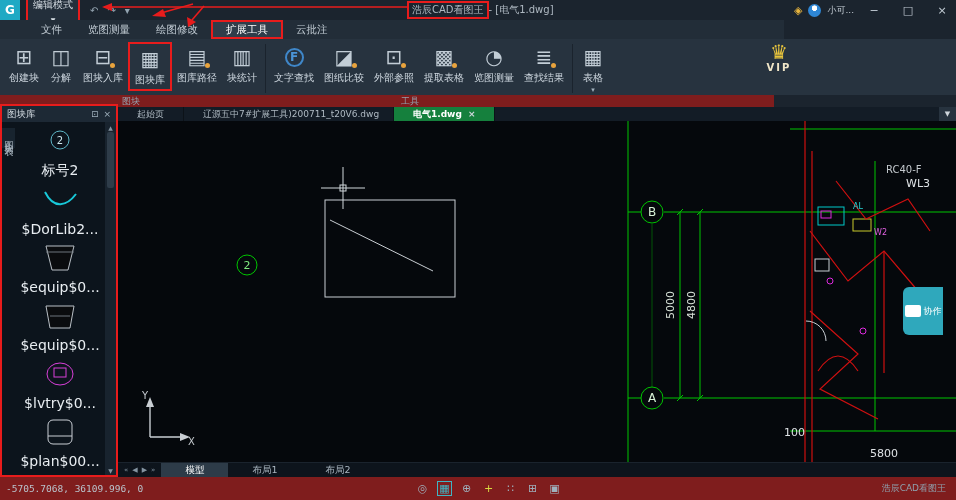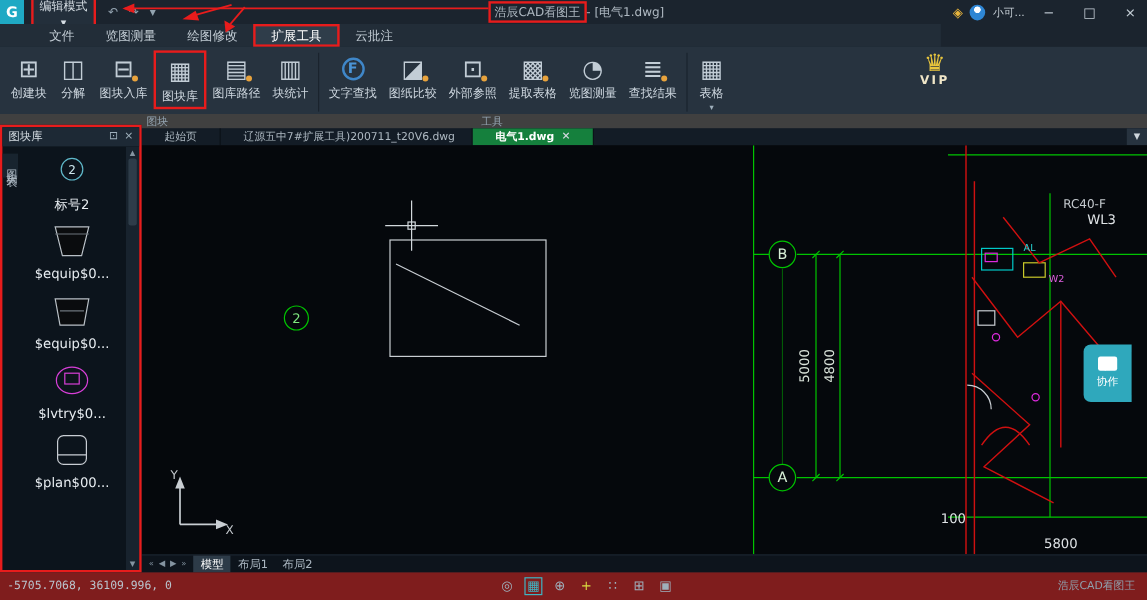--- a/index.html
+++ b/index.html
@@ -44,21 +44,21 @@
   .rlbl { font-size:10px; color:#cfd8e0; margin-top:1px; white-space:nowrap; }
   .f-badge { width:19px; height:19px; border:2px solid #3f87c9; border-radius:50%;
     color:#4b94d6; font-weight:bold; font-size:12px; display:flex; align-items:center; justify-content:center; }
   .rsep { width:1px; align-self:stretch; background:#1a232d; margin:2px 3px; }
   .table-dd { font-size:7px; color:#9fb0bc; margin-top:1px; }
   .vip { position:absolute; left:757px; top:42px; width:44px; display:flex; flex-direction:column; align-items:center; }
   .crown { color:#e8c53d; font-size:20px; line-height:20px; }
   .vip-lbl { color:#f0e6c8; font-size:10px; letter-spacing:2px; font-weight:bold; }
 
   
-  .grouplabels { position:absolute; left:0; top:95px; width:956px; height:12px; background:#404040;
+  .grouplabels { position:absolute; left:0; top:95px; width:774px; height:12px; background:#7f1d1d;
     display:flex; color:#93a3b0; font-size:9px; }
   .glab1 { width:262px; text-align:center; }
   .glab2 { width:296px; text-align:center; }
 
   
   .doctabs { position:absolute; left:118px; top:107px; width:838px; height:14px; background:#131c26;
     display:flex; align-items:stretch; color:#aeb9c2; font-size:9px; }
   .dtab { display:flex; align-items:center; padding:0 19px; border-right:1px solid #0c1218;
     white-space:nowrap; overflow:hidden; }
   .dtab.long { max-width:210px; text-overflow:ellipsis; }
@@ -78,21 +78,21 @@
   .cad .y { stroke:#c9c92a; fill:none; }
   .cad text { stroke:none; }
   .cad .gt { fill:#d6efd6; font-size:12px; }
   .cad .dim { fill:#d9e2d9; font-size:11px; }
   .cad .wt { fill:#dfe3e6; font-size:11px; }
   .cad .sm { font-size:10px; fill:#c4c9ce; }
   .cad .cyt { fill:#27d3d3; font-size:8px; }
   .cad .mgt { fill:#e060e0; font-size:8px; }
 
   .collab { position:absolute; left:903px; top:287px; width:40px; height:48px; background:#2fa8bc;
-    border-radius:6px 0 0 6px; display:flex; flex-direction:column; align-items:center;
+    border-radius:6px 0 0 6px; display:flex; flex-direction:row; align-items:center;
     justify-content:center; gap:3px; z-index:20; }
   .collab .bubble { width:16px; height:12px; background:#ffffff; border-radius:2px; position:relative; }
   .collab .bubble:after { content:""; position:absolute; left:3px; bottom:-3px; border:3px solid transparent;
     border-top-color:#ffffff; }
   .collab .clbl { color:#ffffff; font-size:9px; }
 
   
   .panel { position:absolute; left:0; top:104px; width:118px; height:373px; background:#0c141c;
     z-index:15; display:flex; flex-direction:column; }
   .panel-header { height:16px; background:#1d2935; display:flex; align-items:center; padding:0 5px;
@@ -104,27 +104,27 @@
     color:#aab6c0; font-size:9px; writing-mode:vertical-rl; text-orientation:upright;
     display:flex; justify-content:center; letter-spacing:2px; }
   .pscroll { position:absolute; right:0; top:0; bottom:0; width:11px; background:#18232e;
     display:flex; flex-direction:column; align-items:center; }
   .pscroll .arr { color:#8494a1; font-size:6px; height:10px; display:flex; align-items:center; }
   .pscroll .thumb { width:7px; height:56px; background:#2e3c49; border-radius:2px; }
   .pscroll .sp { flex:1; }
   .blist { position:absolute; left:13px; right:11px; top:0; bottom:0; overflow:hidden; }
   .bitem { height:58px; display:flex; flex-direction:column; align-items:center; justify-content:center; }
   .bitem .thumb { height:38px; display:flex; align-items:center; justify-content:center; }
-  .bitem .blbl { font-size:11px; color:#e8edf1; margin-top:1px; white-space:nowrap;text-align:center; }
+  .bitem .blbl { font-size:14px; color:#e8edf1; margin-top:1px; white-space:nowrap;text-align:center; }
 
   
   .modeltabs { position:absolute; left:118px; top:462px; width:838px; height:15px; background:#0d141c;
     display:flex; align-items:stretch; color:#aab6c0; font-size:9.5px; border-top:1px solid #1a232d; }
   .mnav { display:flex; align-items:center; gap:4px; padding:0 6px; color:#8494a1; font-size:7px; }
-  .mtab { padding:0 6px; display:flex; align-items:center; }
+  .mtab { padding:0 24px; display:flex; align-items:center; }
   .mtab.active { background:#2d3b48; color:#ffffff; }
 
   
   .statusbar { position:absolute; left:0; top:477px; width:956px; height:23px; background:#7f1d1d;
     display:flex; align-items:center; color:#b9c3cc; z-index:16; }
   .coords { font-family:"DejaVu Sans Mono","Liberation Mono",monospace; font-size:9.5px; padding-left:6px; }
   .sicons { position:absolute; left:415px; display:flex; gap:7px; align-items:center; }
   .sico { color:#9fb0bc; font-size:11px; width:15px; height:15px; display:flex; align-items:center; justify-content:center; }
   .sico.on { border:1px solid #3fb5c4; color:#3fb5c4; }
   .sico.warn { color:#d8d840; }
@@ -379,20 +379,28 @@
             <svg width="40" height="34" viewBox="0 0 40 34">
               <circle cx="20" cy="15" r="9" fill="none" stroke="#5fb8c9"></circle>
               <text x="20" y="19" text-anchor="middle" fill="#cfe8ee" font-size="10">2</text>
             </svg>
           </div>
           <div class="blbl">标号2</div>
         </div>
         <div class="bitem">
           <div class="thumb">
             <svg width="40" height="34" viewBox="0 0 40 34">
+              <path d="M5,8 C14,26 27,22 36,10" fill="none" stroke="#18c8d8" stroke-width="2"></path>
+            </svg>
+          </div>
+          <div class="blbl">$DorLib2...</div>
+        </div>
+        <div class="bitem">
+          <div class="thumb">
+            <svg width="40" height="34" viewBox="0 0 40 34">
               <polygon points="6,4 34,4 28,28 12,28" fill="#0a0c0e" stroke="#b9c0c6"></polygon>
               <line x1="6" y1="10" x2="34" y2="10" stroke="#6d757c"></line>
             </svg>
           </div>
           <div class="blbl">$equip$0...</div>
         </div>
         <div class="bitem">
           <div class="thumb">
             <svg width="40" height="34" viewBox="0 0 40 34">
               <polygon points="6,6 34,6 30,28 10,28" fill="#0a0c0e" stroke="#b9c0c6"></polygon>

